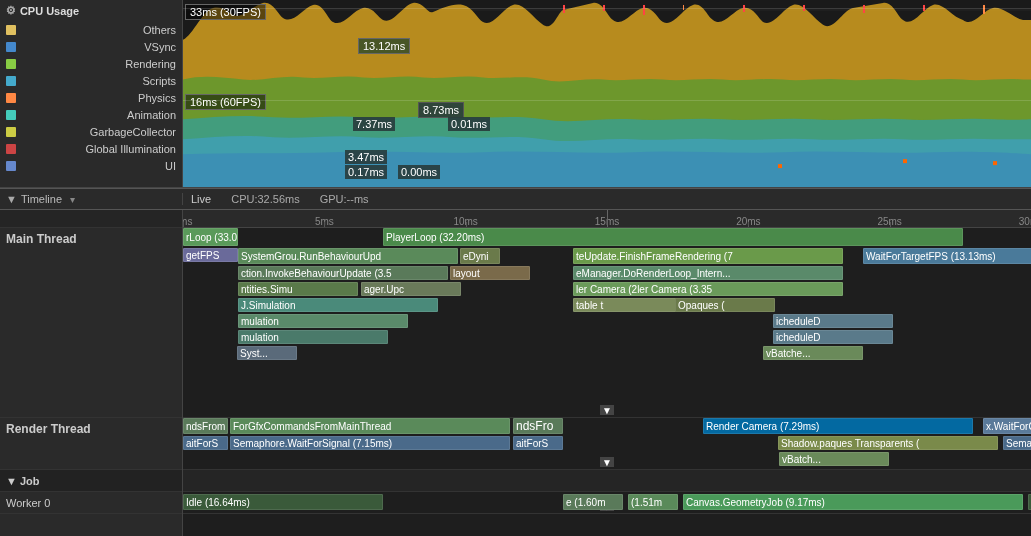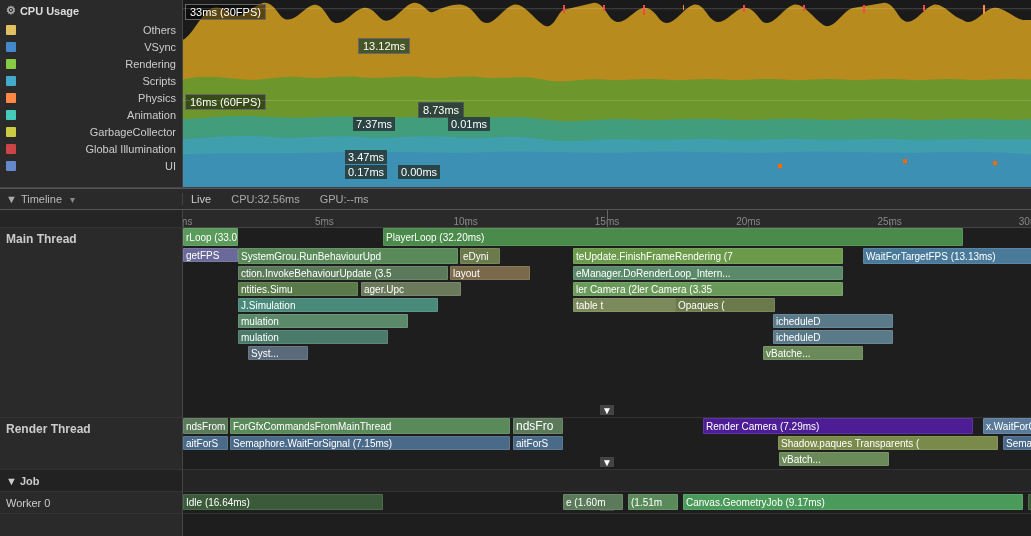--- a/index.html
+++ b/index.html
@@ -384,31 +384,31 @@
           <div class="timeline-block" style="left: 55px; width: 120px; top: 54px; height: 14px; background: rgb(90, 122, 74); font-size: 10px; border: 1px solid rgba(255, 255, 255, 0.1);">ntities.Simu</div>
           <div class="timeline-block" style="left: 178px; width: 100px; top: 54px; height: 14px; background: rgb(106, 122, 90); font-size: 10px; border: 1px solid rgba(255, 255, 255, 0.1);">ager.Upc</div>
           <div class="timeline-block" style="left: 390px; width: 270px; top: 54px; height: 14px; background: rgb(106, 154, 90); font-size: 10px; border: 1px solid rgba(255, 255, 255, 0.1);">ler Camera (2ler Camera (3.35</div>
           <div class="timeline-block" style="left: 55px; width: 200px; top: 70px; height: 14px; background: rgb(74, 138, 122); font-size: 10px; border: 1px solid rgba(255, 255, 255, 0.1);">J.Simulation</div>
           <div class="timeline-block" style="left: 390px; width: 110px; top: 70px; height: 14px; background: rgb(122, 138, 90); font-size: 10px; border: 1px solid rgba(255, 255, 255, 0.1);">table t</div>
           <div class="timeline-block" style="left: 492px; width: 100px; top: 70px; height: 14px; background: rgb(106, 122, 74); font-size: 10px; border: 1px solid rgba(255, 255, 255, 0.1);">Opaques (</div>
           <div class="timeline-block" style="left: 55px; width: 170px; top: 86px; height: 14px; background: rgb(90, 138, 106); font-size: 10px; border: 1px solid rgba(255, 255, 255, 0.1);">mulation</div>
           <div class="timeline-block" style="left: 590px; width: 120px; top: 86px; height: 14px; background: rgb(90, 122, 138); font-size: 10px; border: 1px solid rgba(255, 255, 255, 0.1);">icheduleD</div>
           <div class="timeline-block" style="left: 55px; width: 150px; top: 102px; height: 14px; background: rgb(74, 122, 106); font-size: 10px; border: 1px solid rgba(255, 255, 255, 0.1);">mulation</div>
           <div class="timeline-block" style="left: 590px; width: 120px; top: 102px; height: 14px; background: rgb(90, 122, 138); font-size: 10px; border: 1px solid rgba(255, 255, 255, 0.1);">icheduleD</div>
-          <div class="timeline-block" style="left: 65px; width: 60px; top: 118px; height: 14px; background: rgb(90, 106, 122); font-size: 10px; border: 1px solid rgba(255, 255, 255, 0.1);">Syst...</div>
+          <div class="timeline-block" style="left: 54px; width: 60px; top: 118px; height: 14px; background: rgb(90, 106, 122); font-size: 10px; border: 1px solid rgba(255, 255, 255, 0.1);">Syst...</div>
           <div class="timeline-block" style="left: 580px; width: 100px; top: 118px; height: 14px; background: rgb(106, 138, 90); font-size: 10px; border: 1px solid rgba(255, 255, 255, 0.1);">vBatche...</div>
         </div>
 
       <div class="timeline-row" style="height:52px;" id="render-thread-row">
         <div class="scroll-arrow" style="bottom:2px;">▼</div>
       <div class="timeline-block" style="left: 0px; width: 45px; top: 0px; height: 16px; background: rgb(90, 122, 90); font-size: 10px; border: 1px solid rgba(255, 255, 255, 0.1);">ndsFrom</div>
           <div class="timeline-block" style="left: 0px; width: 45px; top: 18px; height: 14px; background: rgb(74, 106, 138); font-size: 10px; border: 1px solid rgba(255, 255, 255, 0.1);">aitForS</div>
           <div class="timeline-block" style="left: 47px; width: 280px; top: 0px; height: 16px; background: rgb(90, 138, 90); font-size: 10px; border: 1px solid rgba(255, 255, 255, 0.1);">ForGfxCommandsFromMainThread</div>
           <div class="timeline-block" style="left: 330px; width: 50px; top: 0px; height: 16px; background: rgb(90, 122, 90); font-size: 12px; border: 1px solid rgba(255, 255, 255, 0.1);">ndsFro</div>
-          <div class="timeline-block" style="left: 520px; width: 270px; top: 0px; height: 16px; background: #4c1d95; font-size: 10px; border: 1px solid rgba(255, 255, 255, 0.1);">Render Camera (7.29ms)</div>
+          <div class="timeline-block" style="left: 520px; width: 270px; top: 0px; height: 16px; background: #0369a1; font-size: 10px; border: 1px solid rgba(255, 255, 255, 0.1);">Render Camera (7.29ms)</div>
           <div class="timeline-block" style="left: 800px; width: 220px; top: 0px; height: 16px; background: rgb(90, 122, 154); font-size: 10px; border: 1px solid rgba(255, 255, 255, 0.1);">x.WaitForGfxCommandsFromMainThread (10.42m</div>
           <div class="timeline-block" style="left: 47px; width: 280px; top: 18px; height: 14px; background: rgb(74, 106, 138); font-size: 10px; border: 1px solid rgba(255, 255, 255, 0.1);">Semaphore.WaitForSignal (7.15ms)</div>
           <div class="timeline-block" style="left: 330px; width: 50px; top: 18px; height: 14px; background: rgb(74, 106, 138); font-size: 10px; border: 1px solid rgba(255, 255, 255, 0.1);">aitForS</div>
           <div class="timeline-block" style="left: 595px; width: 220px; top: 18px; height: 14px; background: rgb(122, 138, 74); font-size: 10px; border: 1px solid rgba(255, 255, 255, 0.1);">Shadow.paques Transparents (</div>
           <div class="timeline-block" style="left: 820px; width: 200px; top: 18px; height: 14px; background: rgb(74, 106, 138); font-size: 10px; border: 1px solid rgba(255, 255, 255, 0.1);">Semaphore.WaitForSignal (10.42ms)</div>
           <div class="timeline-block" style="left: 596px; width: 110px; top: 34px; height: 14px; background: rgb(106, 138, 90); font-size: 10px; border: 1px solid rgba(255, 255, 255, 0.1);">vBatch...</div>
         </div>
 
       <div class="timeline-row" style="height:22px;background:#252525;">
       </div>

